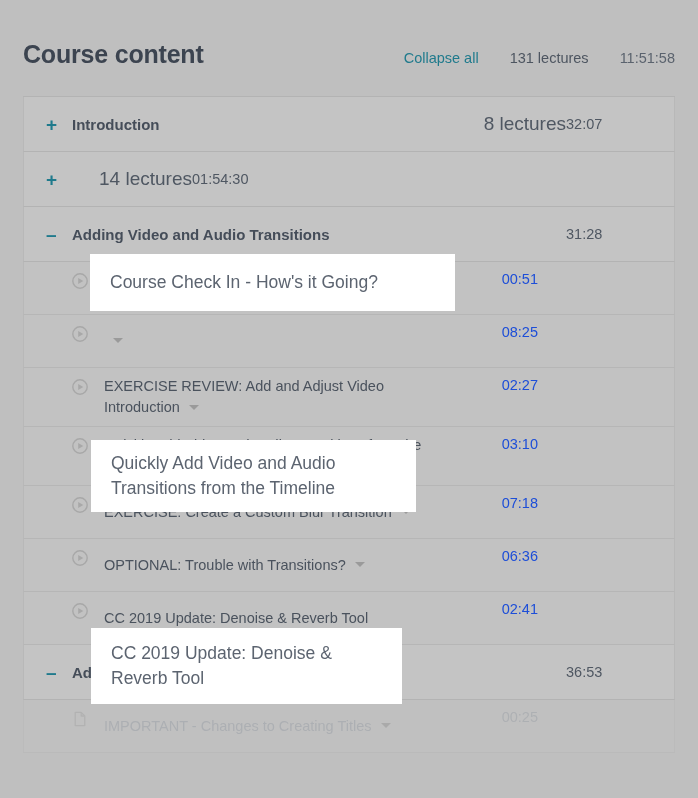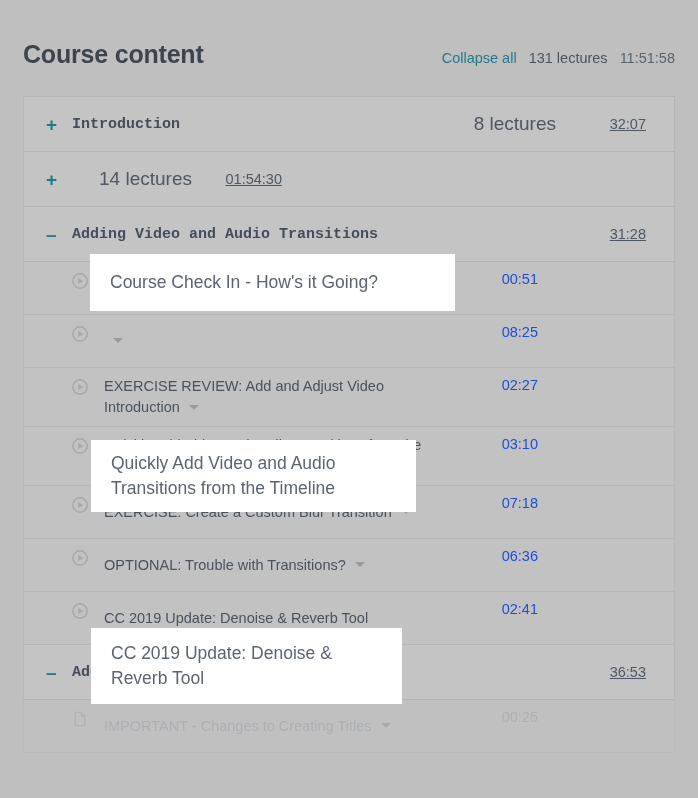--- a/index.html
+++ b/index.html
@@ -30,21 +30,21 @@
     font-weight: bold;
     color: #3c4450;
     letter-spacing: -0.2px;
   }
   .header-meta {
     position: absolute;
     right: 23px;
     top: 50px;
     display: flex;
     align-items: baseline;
-    gap: 12px;
+    gap: 31px;
     font-size: 14.5px;
     color: #535c68;
   }
   .collapse-all {
     color: #1f7a8c;
     cursor: pointer;
     font-size: 14.5px;
   }
   .lecture-count { color: #4d5560; }
   .total-length  { color: #5b636e; }
@@ -78,35 +78,33 @@
     font-weight: 600;
     text-align: left;
     cursor: pointer;
     user-select: none;
   }
   .sec-title {
     font-size: 15px;
     font-weight: bold;
     color: #454d59;
     flex: 1;
-    font-family: Liberation Mono, monospace;
   }
   .sec-lectures {
     font-size: 19px;
     color: #4f5762;
     width: 120px;
     text-align: right;
   }
   .sec-time {
     font-size: 14.5px;
     color: #4f5762;
     width: 90px;
-    text-align: right;
-    margin-right: 28px;
-    text-decoration: underline;
+    text-align: left;
+    margin-right: 18px;
   }
 
   
   .lecture-row {
     position: relative;
     min-height: 53px;
     background: #c2c2c2;
     border-bottom: 1px solid #b6b6b6;
     border-left: 1px solid #b8b8b8;
     border-right: 1px solid #b8b8b8;

